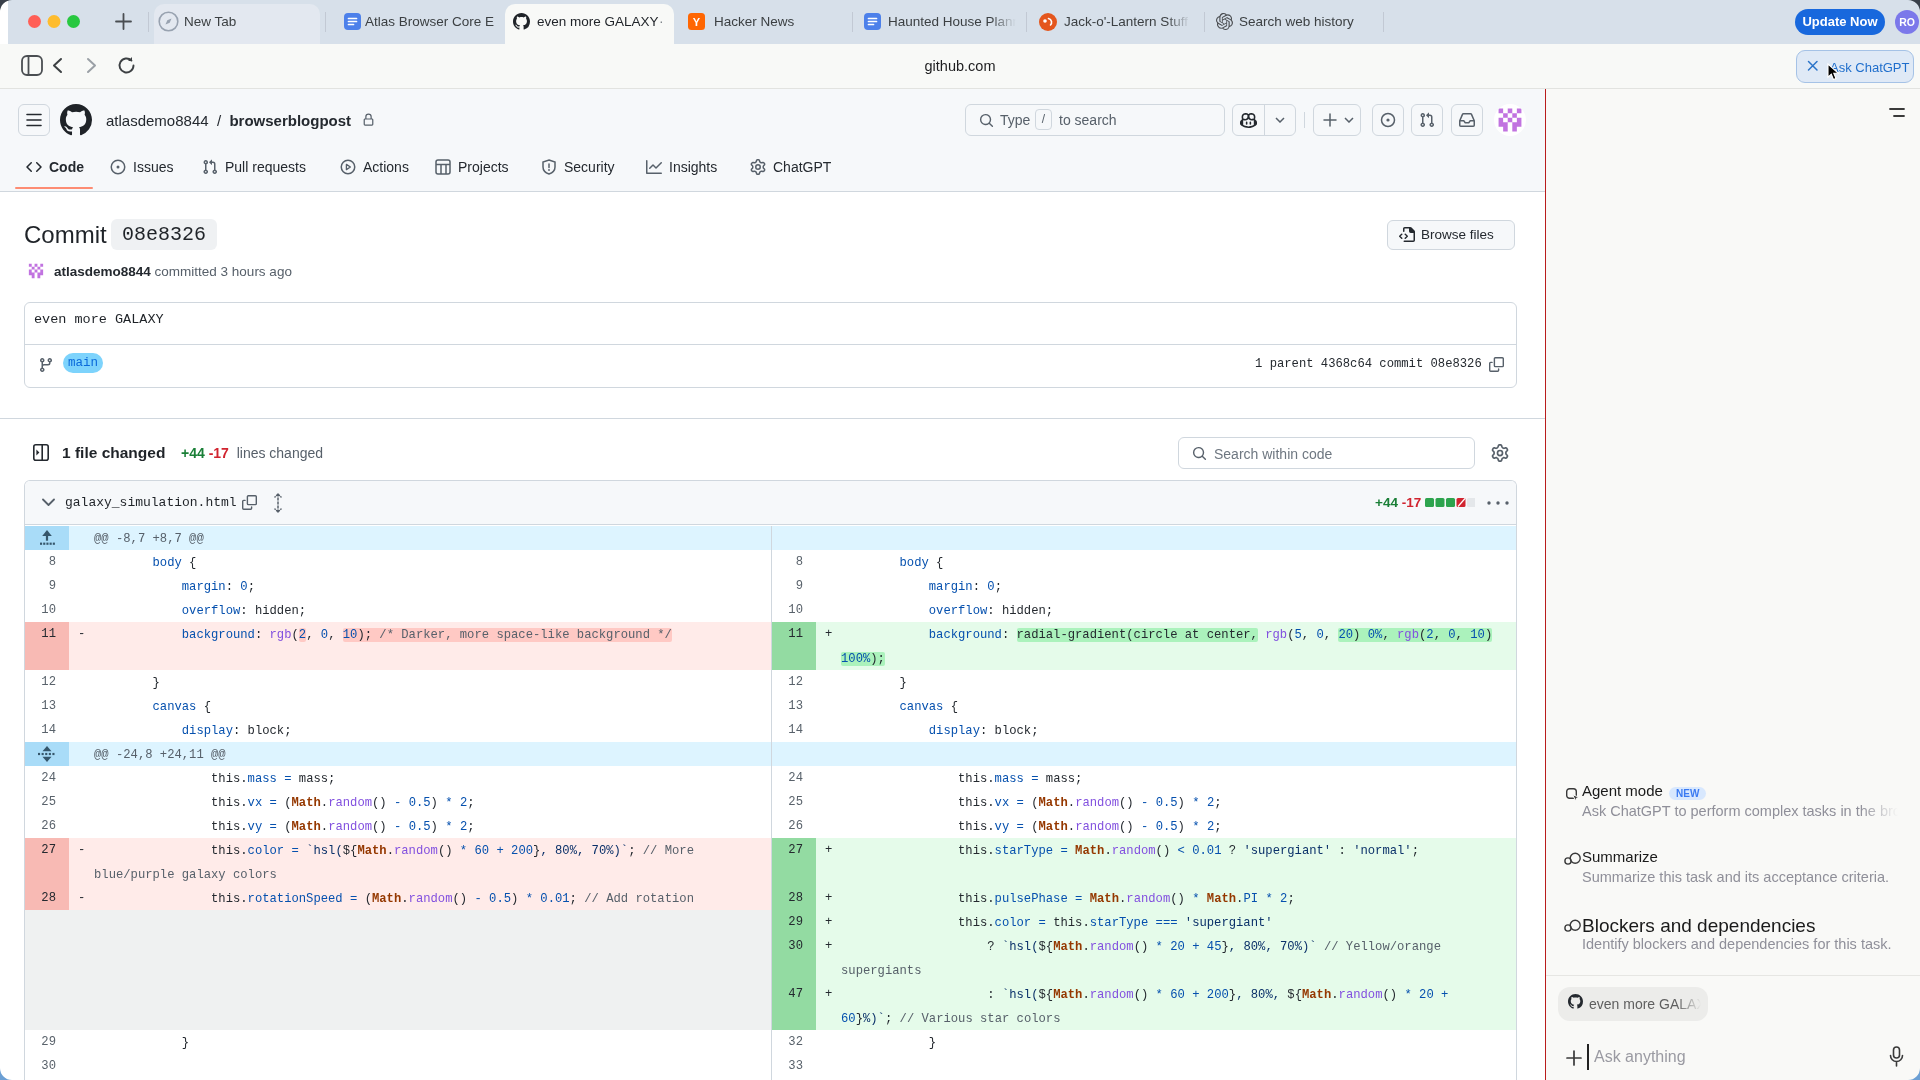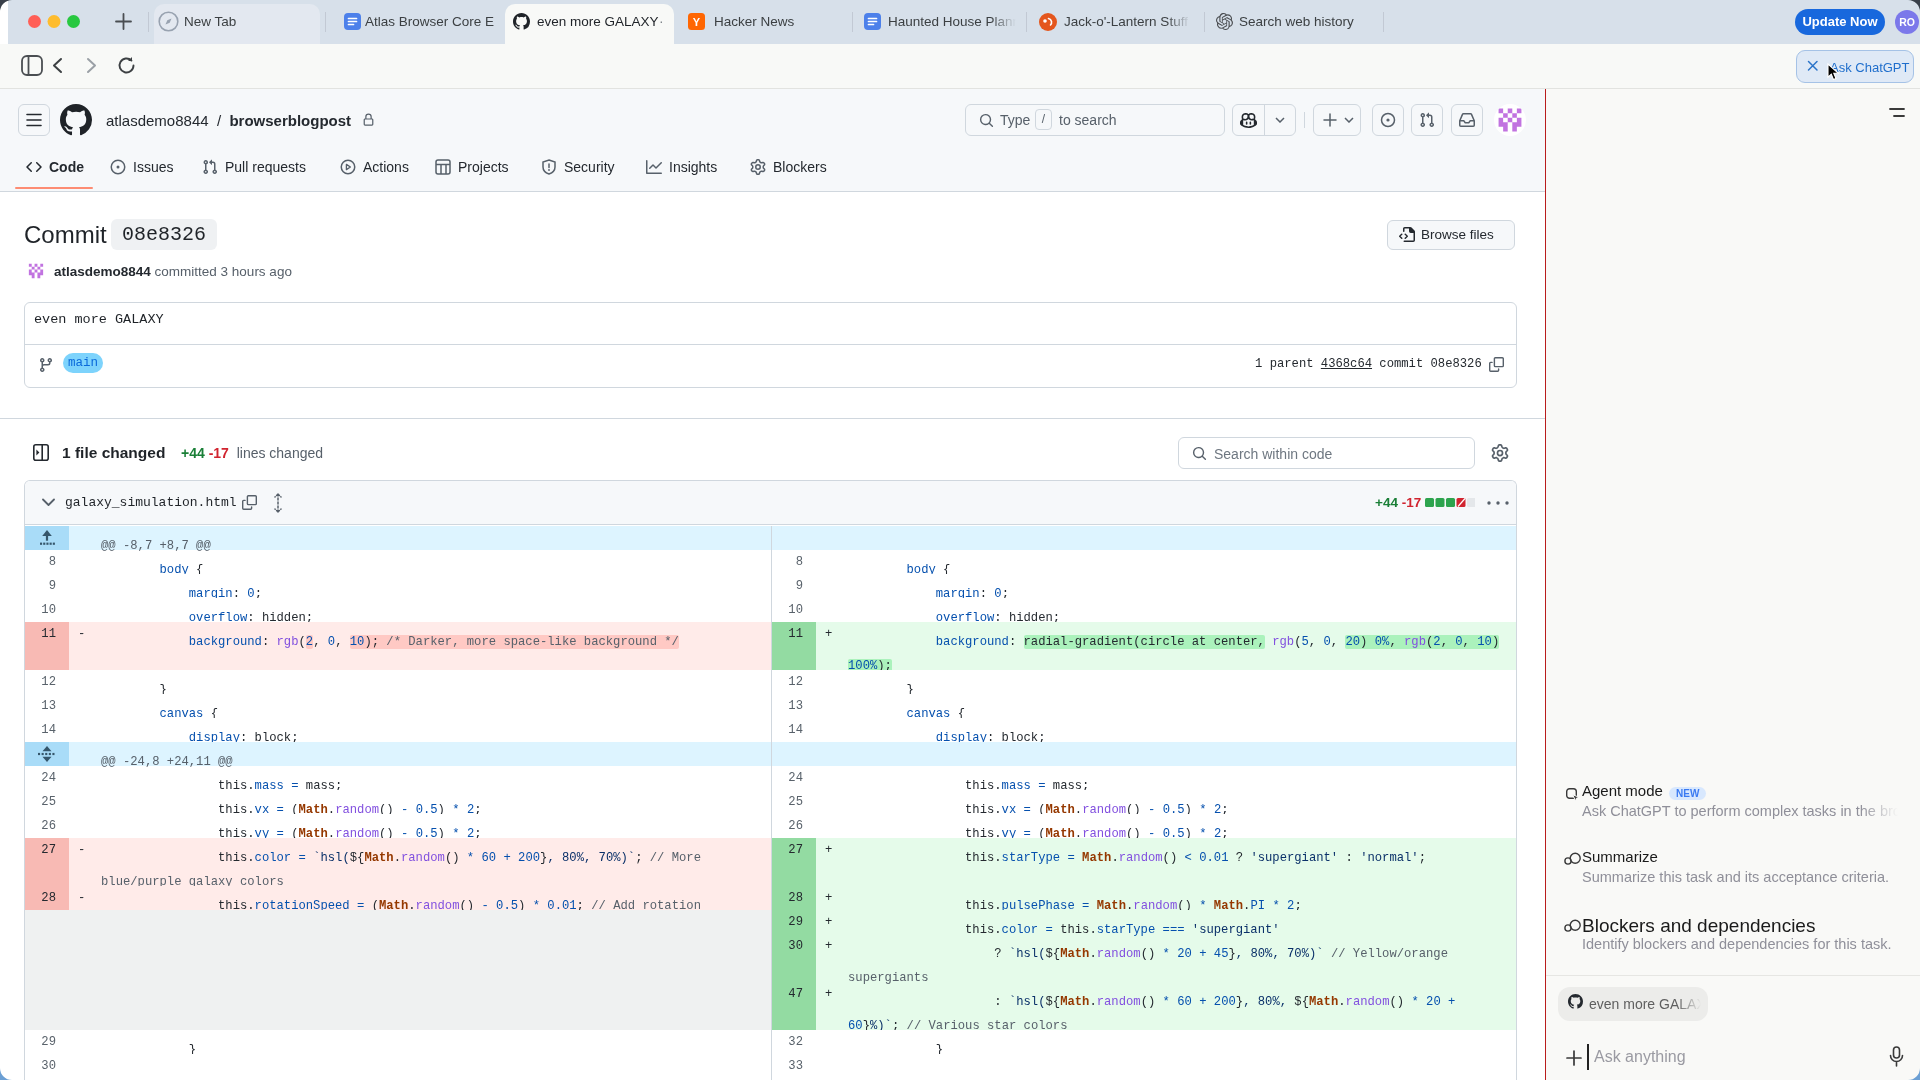--- a/index.html
+++ b/index.html
@@ -23,21 +23,21 @@
 .navtxt { position:absolute; top:70px; font-size:14px; color:#24292f; line-height:17px; }
 
 
 #diffbox { position:absolute; left:24px; top:480px; width:1493px; height:602px; border:1px solid #d0d7de; border-bottom:none; border-radius:6px 6px 0 0; overflow:hidden; background:#fff; }
 .drow { position:absolute; left:0; width:1493px; }
 .lc,.rc { position:absolute; top:0; height:100%; overflow:hidden; }
 .lc { left:0; width:746px; }
 .rc { left:747px; width:746px; }
 .ln { position:absolute; left:0; top:0; width:44px; height:100%; text-align:right; padding-right:13px;
   font-family:"Liberation Mono", monospace; font-size:12.2px; line-height:24px; color:#59626b; }
-.cd { position:absolute; left:68px; top:0; right:0; margin:8px; font-family:"Liberation Mono", monospace;
+.cd { position:absolute; left:68px; top:0; right:0; margin:1px; font-family:"Liberation Mono", monospace;
   font-size:12.2px; line-height:24px; color:#24292f; white-space:pre-wrap; }
 .sign { position:absolute; left:53px; top:0; font-family:"Liberation Mono", monospace; font-size:12.2px; line-height:24px; color:#24292f; }
 .k { color:#0550ae; } .p { color:#8250df; } .v { color:#953800;font-weight:bold; } .s { color:#0a3069; } .c { color:#57606a; }
 .delrow { background:#ffebe9; } .delln { background:#f8bab4; color:#24292f; }
 .addrow { background:#e5fbea; } .addln { background:#93dba2; color:#24292f; }
 .dx { background:#ffc9c4; border-radius:2px; }
 .ax { background:#abf2bc; border-radius:2px; }
 .hunk { background:#ddf4ff; }
 .hunkg { position:absolute; left:0; top:0; width:44px; height:100%; background:#a9dcf8; }
 </style>
@@ -116,20 +116,21 @@
   <svg class="abs" style="left:50px;top:13px" width="14" height="17" viewBox="0 0 14 17">
     <path d="M11 2 L4 8.5 L11 15" fill="none" stroke="#3c4043" stroke-width="2" stroke-linecap="round" stroke-linejoin="round"></path>
   </svg>
   <svg class="abs" style="left:85px;top:13px" width="14" height="17" viewBox="0 0 14 17">
     <path d="M3 2 L10 8.5 L3 15" fill="none" stroke="#9aa0a6" stroke-width="2" stroke-linecap="round" stroke-linejoin="round"></path>
   </svg>
   <svg class="abs" style="left:117px;top:12px" width="19" height="19" viewBox="0 0 19 19">
     <path d="M16.5 9.5a7 7 0 1 1-2.05-4.95" fill="none" stroke="#3c4043" stroke-width="1.9" stroke-linecap="round"></path>
     <path d="M15 1v4h-4z" fill="#3c4043"></path>
   </svg>
+  <div class="abs" style="left:0;top:14px;width:1920px;text-align:center;font-size:14.5px;color:#1d1d1f">github.com</div>
 
   <div class="abs" style="left:1796px;top:6px;width:118px;height:33px;border:1.5px solid #a5c2e6;border-radius:9px;background:#dfe9f6"></div>
   <svg class="abs" style="left:1806px;top:15px" width="14" height="14" viewBox="0 0 14 14">
     <path d="M2.5 2.5 L11 11 M11 2.5 L2.5 11" stroke="#2b74c9" stroke-width="1.5" stroke-linecap="round"></path>
   </svg>
   <div class="abs" style="left:1830px;top:16px;font-size:13px;color:#1f6ecc">Ask ChatGPT</div>
   <svg class="abs" style="left:1827px;top:19px" width="13" height="19" viewBox="0 0 13 19">
     <path d="M1 1 L1 14.2 L4.3 11.2 L6.5 16.6 L9 15.5 L6.8 10.2 L11.2 10.2 Z" fill="#000" stroke="#fff" stroke-width="1.1"></path>
   </svg>
 </div>
@@ -225,21 +226,21 @@
     <circle cx="8" cy="11" r="0.9" fill="#57606a"></circle>
   </svg>
   <div class="navtxt" style="left:564px">Security</div>
   <svg class="abs" style="left:646px;top:70px" width="16" height="16" viewBox="0 0 16 16">
     <path fill="#57606a" d="M1.5 1.75V13.5h13.75a.75.75 0 0 1 0 1.5H.75a.75.75 0 0 1-.75-.75V1.75a.75.75 0 0 1 1.5 0Zm14.28 2.53-5.25 5.25a.75.75 0 0 1-1.06 0L7 7.06 4.28 9.78a.751.751 0 0 1-1.042-.018.751.751 0 0 1-.018-1.042l3.25-3.25a.75.75 0 0 1 1.06 0L10 7.94l4.72-4.72a.751.751 0 0 1 1.042.018.751.751 0 0 1 .018 1.042Z"></path>
   </svg>
   <div class="navtxt" style="left:669px">Insights</div>
   <svg class="abs" style="left:750px;top:70px" width="16" height="16" viewBox="0 0 16 16">
     <path fill="#57606a" d="M8 0a8.2 8.2 0 0 1 .701.031C9.444.095 9.99.645 10.16 1.29l.288 1.107c.018.066.079.158.212.224.231.114.454.243.668.386.123.082.233.09.299.071l1.103-.303c.644-.176 1.392.021 1.82.63.27.385.506.792.704 1.218.315.675.111 1.422-.364 1.891l-.814.806c-.049.048-.098.147-.088.294.016.257.016.515 0 .772-.01.147.038.246.088.294l.814.806c.475.469.679 1.216.364 1.891a7.977 7.977 0 0 1-.704 1.217c-.428.61-1.176.807-1.82.63l-1.102-.302c-.067-.019-.177-.011-.3.071a5.909 5.909 0 0 1-.668.386c-.133.066-.194.158-.211.224l-.29 1.106c-.168.646-.715 1.196-1.458 1.26a8.006 8.006 0 0 1-1.402 0c-.743-.064-1.289-.614-1.458-1.26l-.289-1.106c-.018-.066-.079-.158-.212-.224a5.738 5.738 0 0 1-.668-.386c-.123-.082-.233-.09-.299-.071l-1.103.303c-.644.176-1.392-.021-1.82-.63a8.12 8.12 0 0 1-.704-1.218c-.315-.675-.111-1.422.363-1.891l.815-.806c.05-.048.098-.147.088-.294a6.214 6.214 0 0 1 0-.772c.01-.147-.038-.246-.088-.294l-.815-.806C.635 6.045.431 5.298.746 4.623a7.92 7.92 0 0 1 .704-1.217c.428-.61 1.176-.807 1.82-.63l1.102.302c.067.019.177.011.3-.071.214-.143.437-.272.668-.386.133-.066.194-.158.211-.224l.29-1.106C6.009.645 6.556.095 7.299.03 7.53.01 7.764 0 8 0Zm-.571 1.525c-.036.003-.108.036-.137.146l-.289 1.105c-.147.561-.549.967-.998 1.189-.173.086-.34.183-.5.29-.417.278-.97.423-1.529.27l-1.103-.303c-.109-.03-.175.016-.195.045-.22.312-.412.644-.573.99-.014.031-.021.11.059.19l.815.806c.411.406.562.957.53 1.456a4.709 4.709 0 0 0 0 .582c.032.499-.119 1.05-.53 1.456l-.815.806c-.081.08-.073.159-.059.19.162.346.353.677.573.989.02.03.085.076.195.046l1.102-.303c.56-.153 1.113-.008 1.53.27.161.107.328.204.501.29.447.222.85.629.997 1.189l.289 1.105c.029.109.101.143.137.146a6.6 6.6 0 0 0 1.142 0c.036-.003.108-.036.137-.146l.289-1.105c.147-.561.549-.967.998-1.189.173-.086.34-.183.5-.29.417-.278.97-.423 1.529-.27l1.103.303c.109.029.175-.016.195-.045.22-.313.411-.644.573-.99.014-.031.021-.11-.059-.19l-.815-.806c-.411-.406-.562-.957-.53-1.456a4.709 4.709 0 0 0 0-.582c-.032-.499.119-1.05.53-1.456l.815-.806c.081-.08.073-.159.059-.19a6.464 6.464 0 0 0-.573-.989c-.02-.03-.085-.076-.195-.046l-1.102.303c-.56.153-1.113.008-1.53-.27a4.44 4.44 0 0 0-.501-.29c-.447-.222-.85-.629-.997-1.189l-.289-1.105c-.029-.11-.101-.143-.137-.146a6.6 6.6 0 0 0-1.142 0ZM11 8a3 3 0 1 1-6 0 3 3 0 0 1 6 0ZM9.5 8a1.5 1.5 0 1 0-3.001.001A1.5 1.5 0 0 0 9.5 8Z"></path>
   </svg>
-  <div class="navtxt" style="left:773px">Blockers</div>
+  <div class="navtxt" style="left:773px">ChatGPT</div>
 </div>
 
 <div id="commitarea">
   <div class="abs" style="left:24px;top:221px;font-size:24px;color:#1f2328">Commit</div>
   <div class="abs mono" style="left:111px;top:219px;padding:4px 11px;background:#eff1f3;border-radius:6px;font-size:20px;color:#1f2328">08e8326</div>
   <svg class="abs" style="left:26px;top:261px;border-radius:4px" width="20" height="20" viewBox="0 0 7 7">
     <rect width="7" height="7" fill="#ffffff"></rect>
     <path fill="#c173e0" d="M1 1h1v1H1zM3 1h1v1H3zM5 1h1v1H5zM2 2h1v1H2zM4 2h1v1H4zM1 3h1v1H1zM3 3h1v1H3zM5 3h1v1H5zM1 4h2v1H1zM4 4h2v1H4zM2 5h1v1H2zM4 5h1v1H4z"></path>
   </svg>
   <div class="abs" style="left:54px;top:264px;font-size:13.5px;color:#24292f"><b>atlasdemo8844</b> <span style="color:#57606a">committed 3 hours ago</span></div>
@@ -250,21 +251,21 @@
   </svg>
   <div class="abs" style="left:1421px;top:227px;font-size:13.5px;color:#24292f">Browse files</div>
 
   <div class="abs" style="left:24px;top:302px;width:1493px;height:86px;border:1px solid #d0d7de;border-radius:6px;background:#fff"></div>
   <div class="abs mono" style="left:34px;top:312px;font-size:13.5px;color:#1f2328">even more GALAXY</div>
   <div class="abs" style="left:24px;top:344px;width:1493px;height:1px;background:#d0d7de"></div>
   <svg class="abs" style="left:38px;top:357px" width="16" height="16" viewBox="0 0 16 16">
     <path fill="#57606a" d="M9.5 3.25a2.25 2.25 0 1 1 3 2.122V6A2.5 2.5 0 0 1 10 8.5H6a1 1 0 0 0-1 1v1.128a2.251 2.251 0 1 1-1.5 0V5.372a2.25 2.25 0 1 1 1.5 0v1.836A2.493 2.493 0 0 1 6 7h4a1 1 0 0 0 1-1v-.628A2.25 2.25 0 0 1 9.5 3.25Zm-6 0a.75.75 0 1 0 1.5 0 .75.75 0 0 0-1.5 0Zm8.25-.75a.75.75 0 1 0 0 1.5.75.75 0 0 0 0-1.5ZM4.25 12a.75.75 0 1 0 0 1.5.75.75 0 0 0 0-1.5Z"></path>
   </svg>
   <div class="abs mono" style="left:63px;top:353px;padding:3px 5px;background:#7dd3fc;border-radius:12px;font-size:12.5px;color:#0969da">main</div>
-  <div class="abs mono" style="left:1255px;top:357px;font-size:12.2px;color:#24292f">1 parent <span style="text-decoration:underline">4368c64</span> commit 08e8326</div>
+  <div class="abs mono" style="left:1255px;top:357px;font-size:12.2px;color:#24292f">1 parent <span style="">4368c64</span> commit 08e8326</div>
   <svg class="abs" style="left:1489px;top:357px" width="15" height="15" viewBox="0 0 16 16">
     <path fill="#57606a" d="M0 6.75C0 5.784.784 5 1.75 5h1.5a.75.75 0 0 1 0 1.5h-1.5a.25.25 0 0 0-.25.25v7.5c0 .138.112.25.25.25h7.5a.25.25 0 0 0 .25-.25v-1.5a.75.75 0 0 1 1.5 0v1.5A1.75 1.75 0 0 1 9.25 16h-7.5A1.75 1.75 0 0 1 0 14.25Z"></path>
     <path fill="#57606a" d="M5 1.75C5 .784 5.784 0 6.75 0h7.5C15.216 0 16 .784 16 1.75v7.5A1.75 1.75 0 0 1 14.25 11h-7.5A1.75 1.75 0 0 1 5 9.25Zm1.75-.25a.25.25 0 0 0-.25.25v7.5c0 .138.112.25.25.25h7.5a.25.25 0 0 0 .25-.25v-7.5a.25.25 0 0 0-.25-.25Z"></path>
   </svg>
 
   <div class="abs" style="left:0;top:418px;width:1545px;height:1px;background:#d0d7de"></div>
 
   <svg class="abs" style="left:33px;top:444px" width="16" height="17" viewBox="0 0 16 17">
     <rect x="0.8" y="0.8" width="14.4" height="15.4" rx="2" fill="none" stroke="#24292f" stroke-width="1.6"></rect>
     <path d="M9.2 1v15" stroke="#24292f" stroke-width="1.6"></path>

